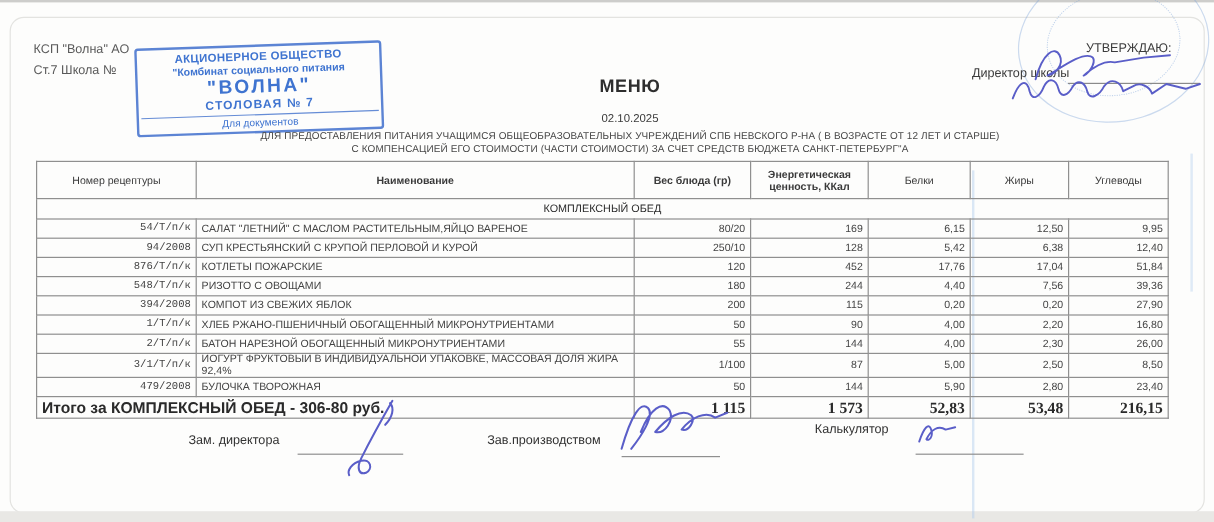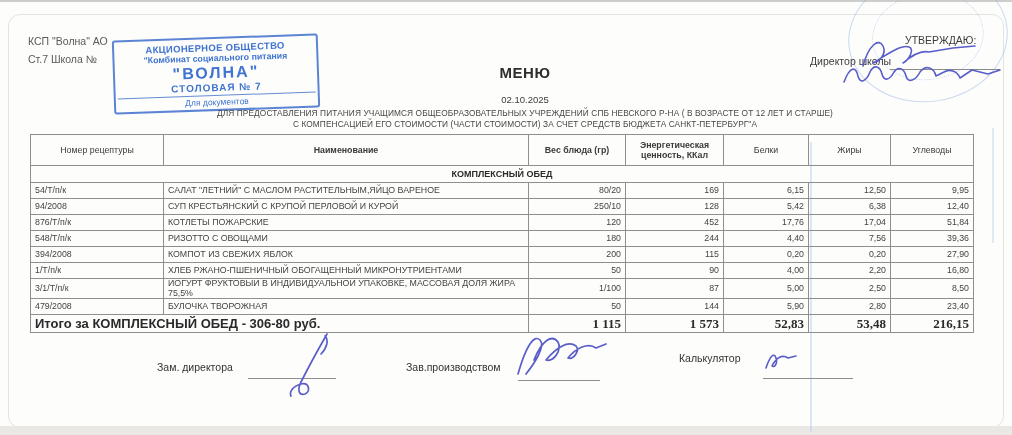--- a/index.html
+++ b/index.html
@@ -39,23 +39,23 @@
   .round-stamp{left:848px;top:-28px;width:158px;height:128px;border:1.5px solid rgba(120,160,215,.38);
                border-radius:50%;transform:rotate(-8deg);}
   .round-stamp-inner{left:872px;top:-8px;width:110px;height:86px;border:1px dotted rgba(120,160,215,.42);
                border-radius:50%;transform:rotate(-8deg);}
 
   
   table.menu{position:absolute;left:30px;top:134px;width:943px;border-collapse:collapse;table-layout:fixed;}
   table.menu td,table.menu th{border:1px solid #8f8f8f;padding:0 4px;overflow:hidden;}
   th.hdr{font-size:8.8px;font-weight:normal;color:#3a3a3a;text-align:center;height:30px;line-height:1.15;vertical-align:middle;}
   th.hdr.b{font-weight:bold;}
-  td.section-cell{font-size:9px;font-weight:bold;text-align:center;color:#2a2a2a;height:16px;}
+  td.section-cell{font-size:9px;font-weight:normal;text-align:center;color:#2a2a2a;height:16px;}
   tr.data-row td{height:15px;font-size:8.8px;color:#434343;vertical-align:middle;line-height:1.1;}
-  td.c-num{font-size:6.3px;color:#8c8c8c;text-align:left;}
+  td.c-num{font-size:6.3px;color:#8c8c8c;text-align:right;font-family:Liberation Mono, monospace;}
   td.c-name{text-align:left;}
   td.c-val{text-align:right;}
   tr.total-row td{height:17px;font-size:13px;font-weight:bold;color:#2a2a2a;}
   td.total-label{text-align:left;}
   td.total-val{text-align:right;font-family:Liberation Serif, serif;}
 
   
   .foot-label{font-size:10.5px;color:#333;}
   .uline{height:1px;background:#8f8f8f;}
   .ink{stroke:#5a5ec8;fill:none;stroke-linecap:round;stroke-linejoin:round;}
@@ -179,22 +179,31 @@
         <tr class="data-row">
           <td class="c-num">1/Т/п/к</td>
           <td class="c-name">ХЛЕБ РЖАНО-ПШЕНИЧНЫЙ ОБОГАЩЕННЫЙ МИКРОНУТРИЕНТАМИ</td>
           <td class="c-val">50</td>
           <td class="c-val">90</td>
           <td class="c-val">4,00</td>
           <td class="c-val">2,20</td>
           <td class="c-val">16,80</td>
         </tr>
         <tr class="data-row">
+          <td class="c-num">2/Т/п/к</td>
+          <td class="c-name">БАТОН НАРЕЗНОЙ ОБОГАЩЕННЫЙ МИКРОНУТРИЕНТАМИ</td>
+          <td class="c-val">55</td>
+          <td class="c-val">144</td>
+          <td class="c-val">4,00</td>
+          <td class="c-val">2,30</td>
+          <td class="c-val">26,00</td>
+        </tr>
+        <tr class="data-row">
           <td class="c-num">3/1/Т/п/к</td>
-          <td class="c-name">ЙОГУРТ ФРУКТОВЫЙ В ИНДИВИДУАЛЬНОЙ УПАКОВКЕ, МАССОВАЯ ДОЛЯ ЖИРА 75,5%</td>
+          <td class="c-name">ЙОГУРТ ФРУКТОВЫЙ В ИНДИВИДУАЛЬНОЙ УПАКОВКЕ, МАССОВАЯ ДОЛЯ ЖИРА 92,4%</td>
           <td class="c-val">1/100</td>
           <td class="c-val">87</td>
           <td class="c-val">5,00</td>
           <td class="c-val">2,50</td>
           <td class="c-val">8,50</td>
         </tr>
         <tr class="data-row">
           <td class="c-num">479/2008</td>
           <td class="c-name">БУЛОЧКА ТВОРОЖНАЯ</td>
           <td class="c-val">50</td>

